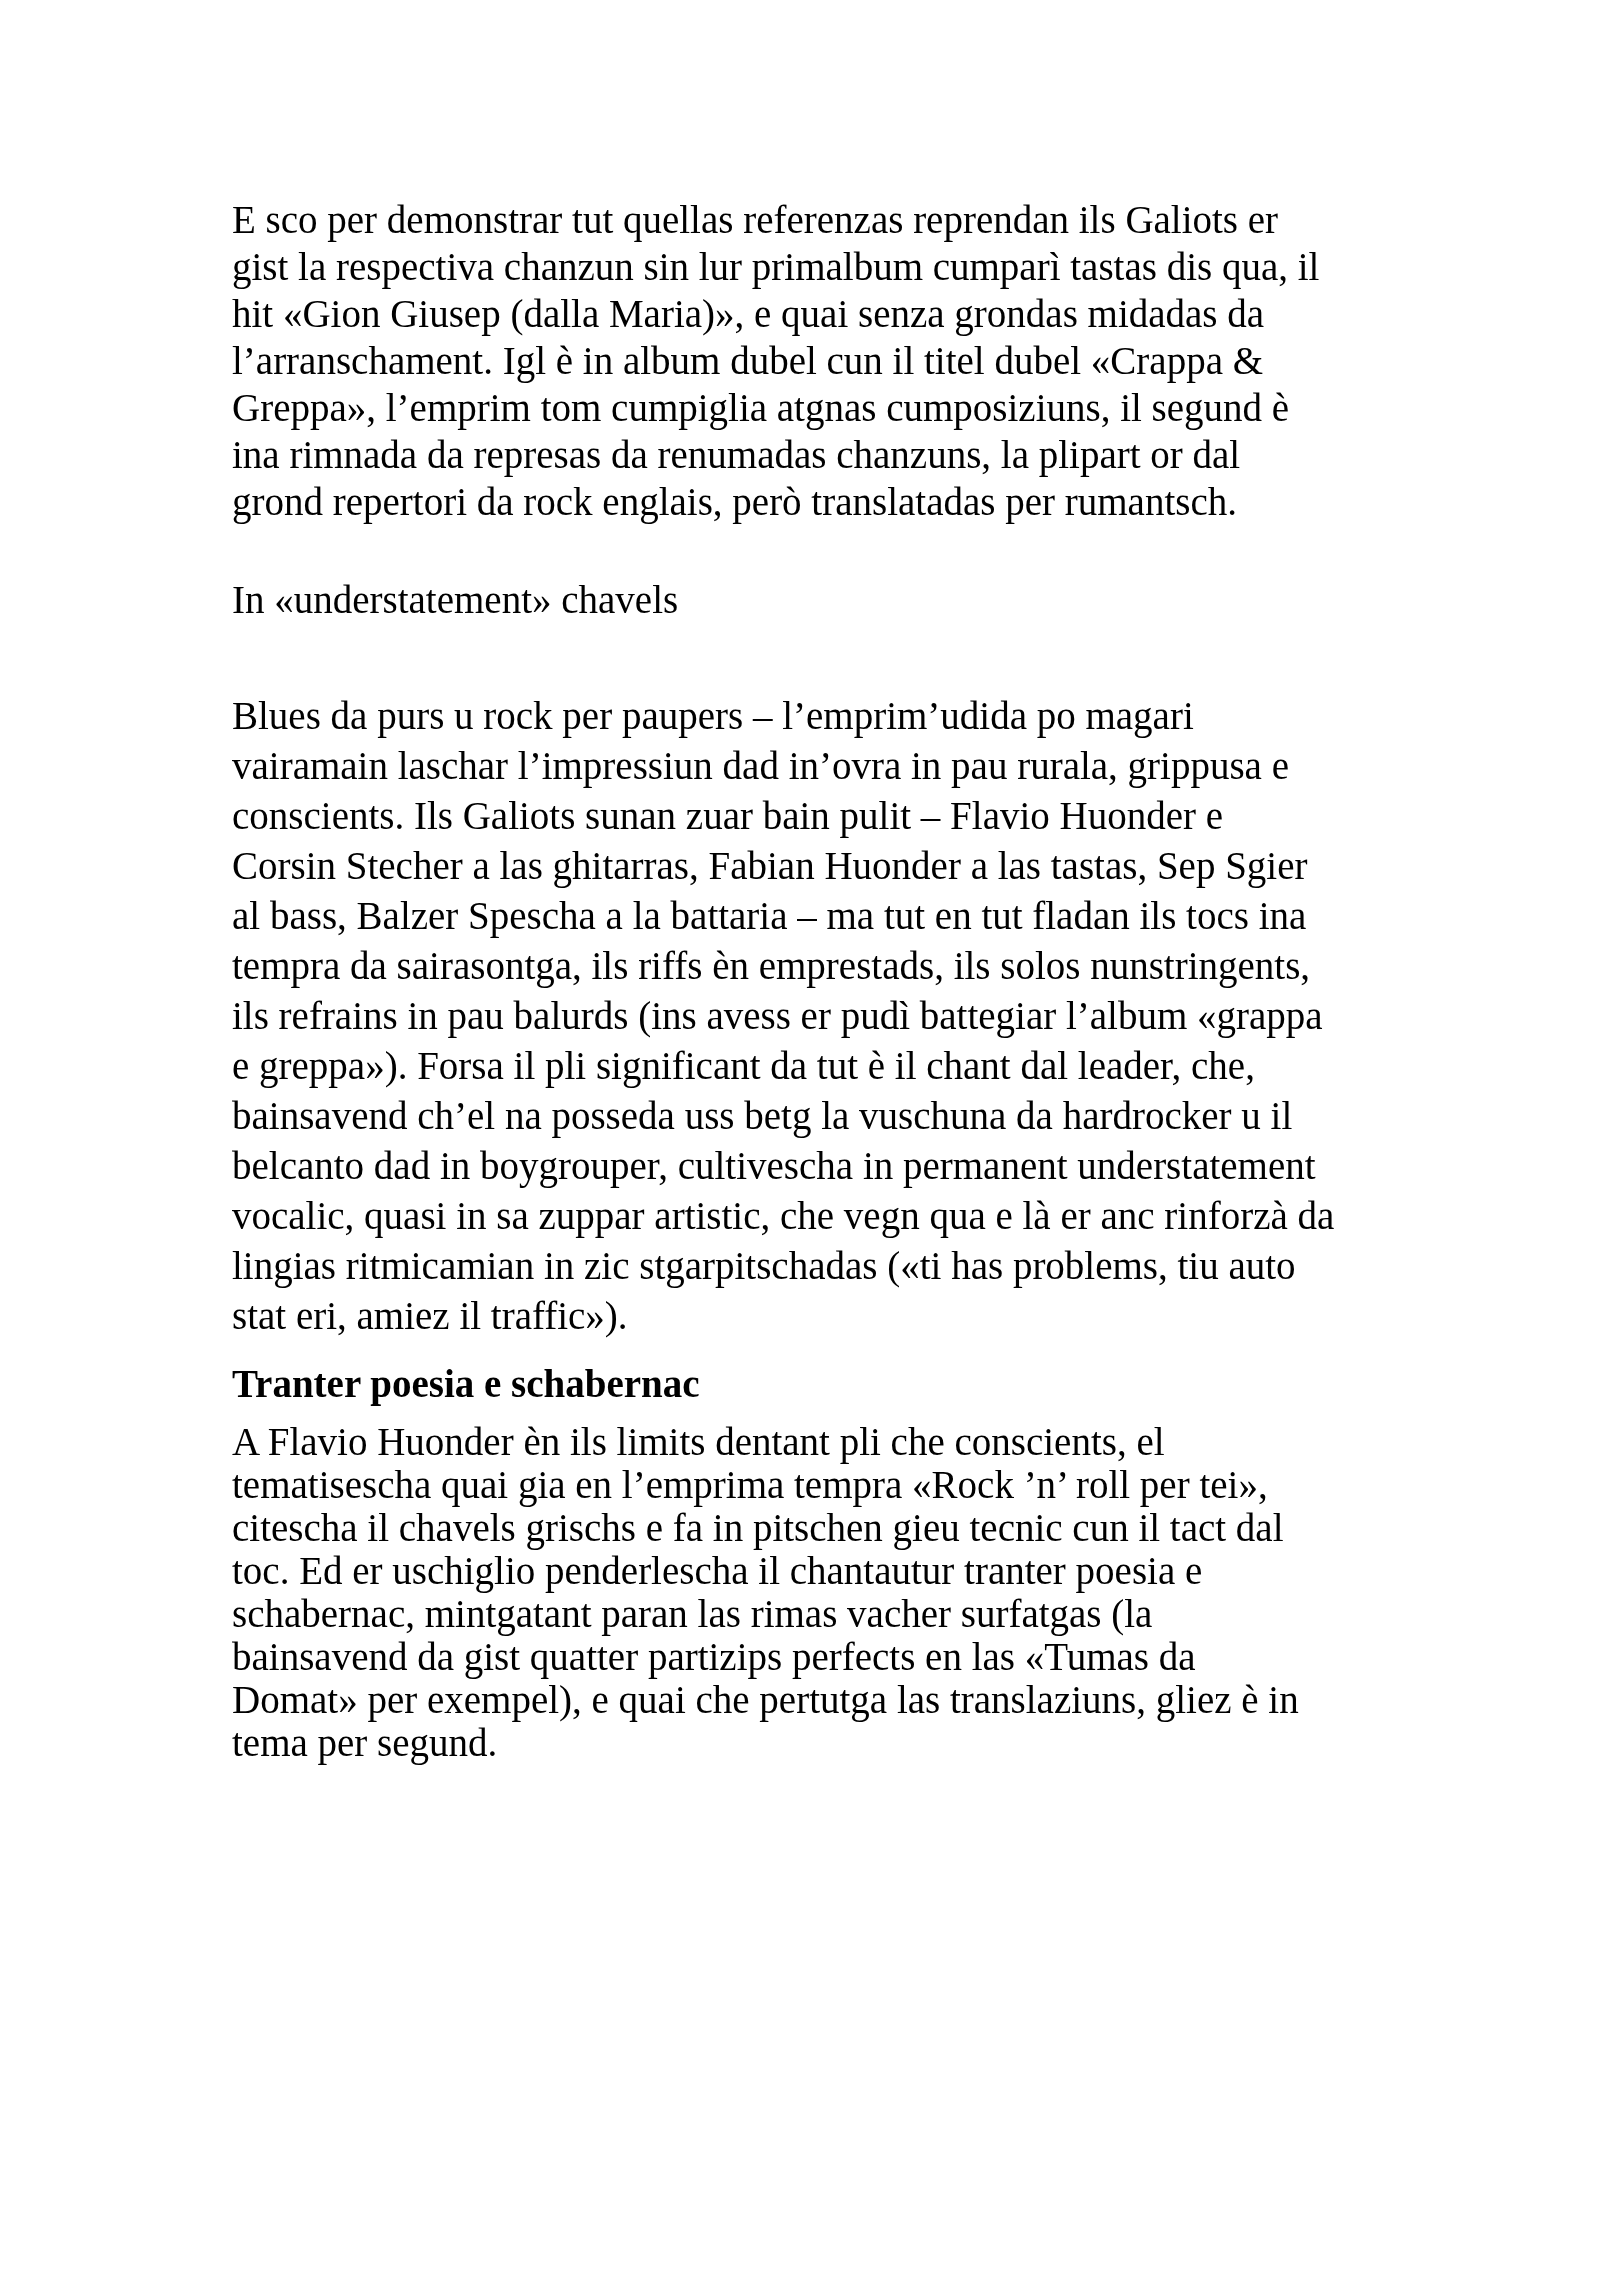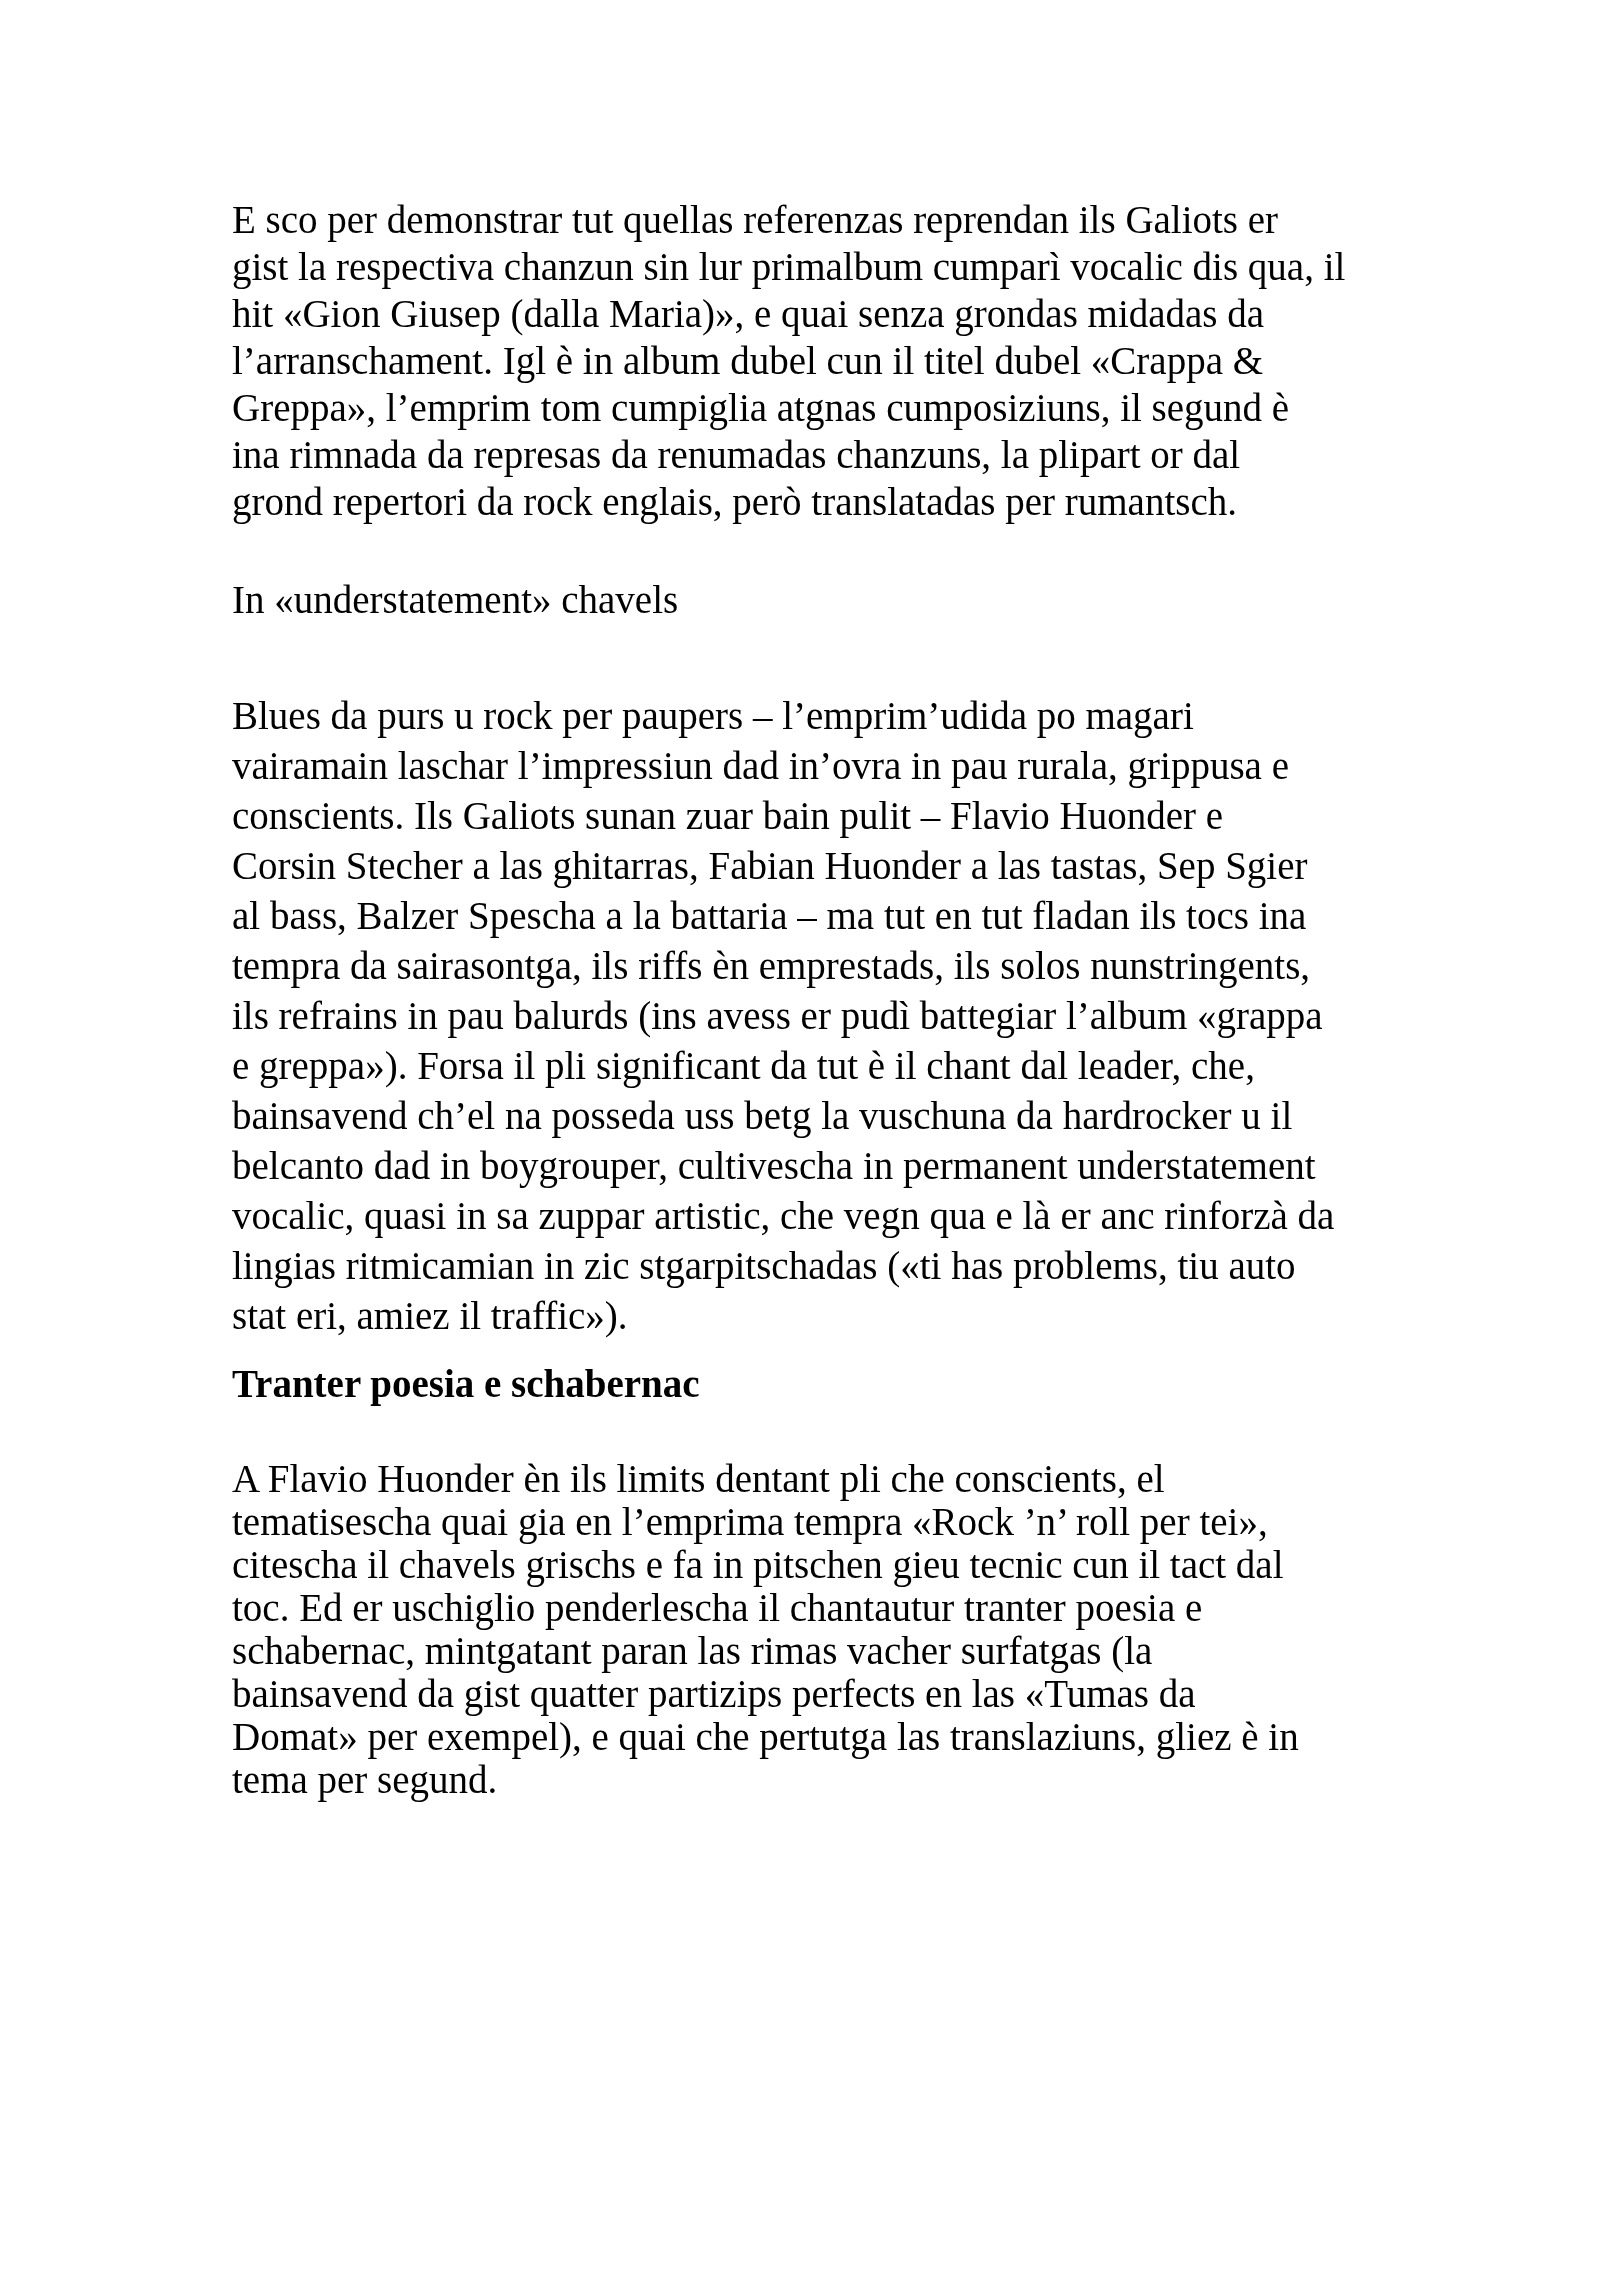--- a/index.html
+++ b/index.html
@@ -15,31 +15,31 @@
     display: block; white-space: nowrap;
     font-size: 39px; line-height: 48px; height: 48px;
   }
   #p1 { top: 196px; }
   #p1 .line { line-height: 47px; height: 47px; }
   #h1 { top: 576px; }
   #p2 { top: 691px; }
   #p2 .line { line-height: 50px; height: 50px; }
   #h2 { top: 1360px; }
   .bold { font-weight: bold; }
-  #p3 { top: 1457px; }
+  #p3 { top: 1420px; }
   #p3 .line { line-height: 43px; height: 43px; }
 </style>
 </head>
 <body>
 
 <div class="page">
 
   <div class="block" id="p1">
     <span class="line">E sco per demonstrar tut quellas referenzas reprendan ils Galiots er</span>
-    <span class="line">gist la respectiva chanzun sin lur primalbum cumparì vocalic dis qua, il</span>
+    <span class="line">gist la respectiva chanzun sin lur primalbum cumparì tastas dis qua, il</span>
     <span class="line">hit «Gion Giusep (dalla Maria)», e quai senza grondas midadas da</span>
     <span class="line">l’arranschament. Igl è in album dubel cun il titel dubel «Crappa &amp;</span>
     <span class="line">Greppa», l’emprim tom cumpiglia atgnas cumposiziuns, il segund è</span>
     <span class="line">ina rimnada da represas da renumadas chanzuns, la plipart or dal</span>
     <span class="line">grond repertori da rock englais, però translatadas per rumantsch.</span>
   </div>
 
   <div class="block" id="h1">
     <span class="line">In «understatement» chavels</span>
   </div>

